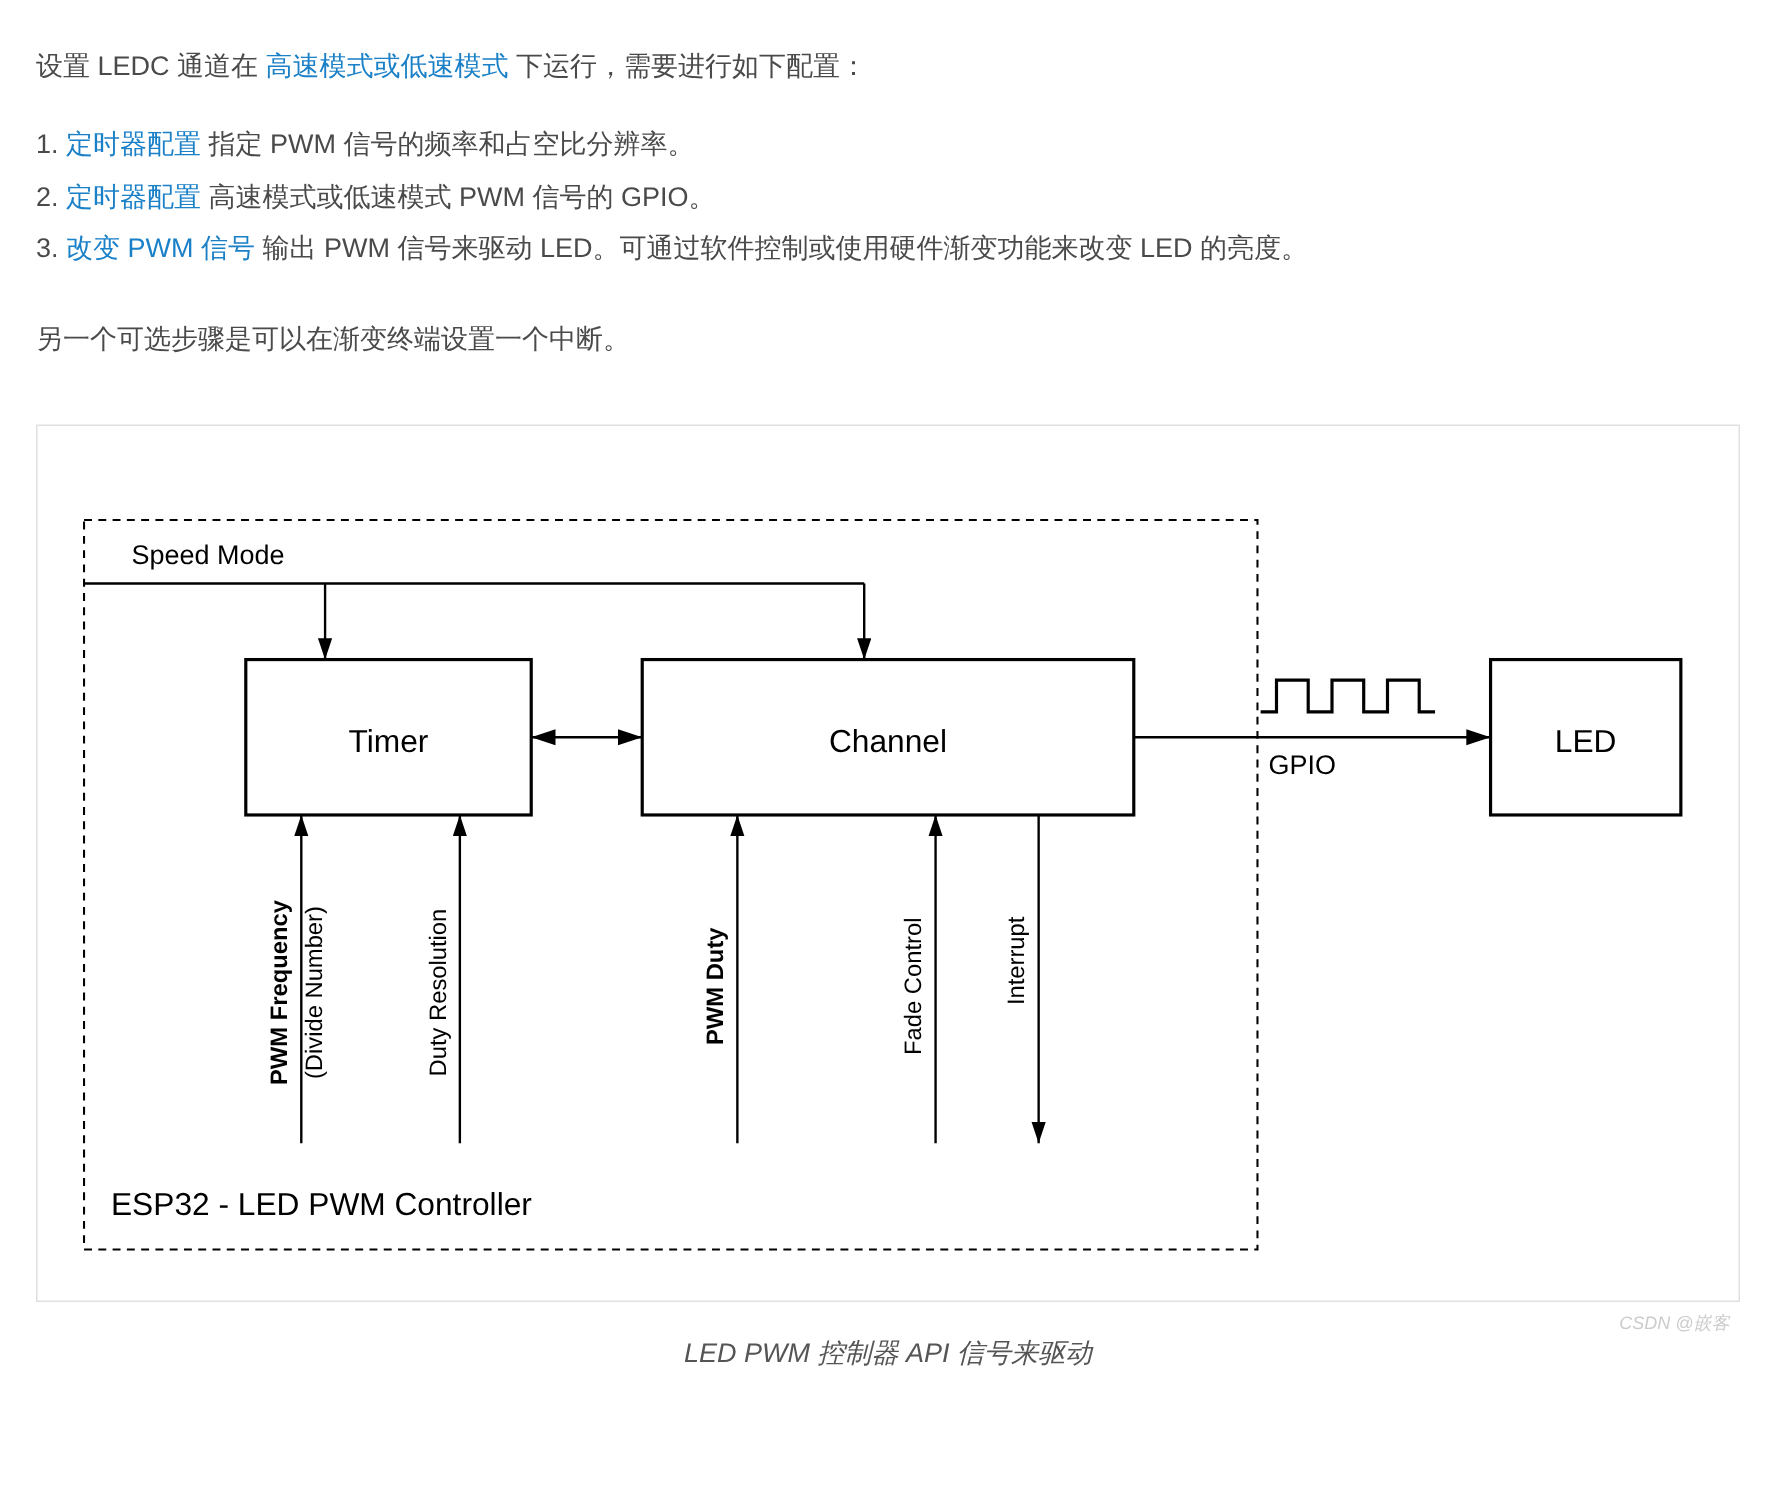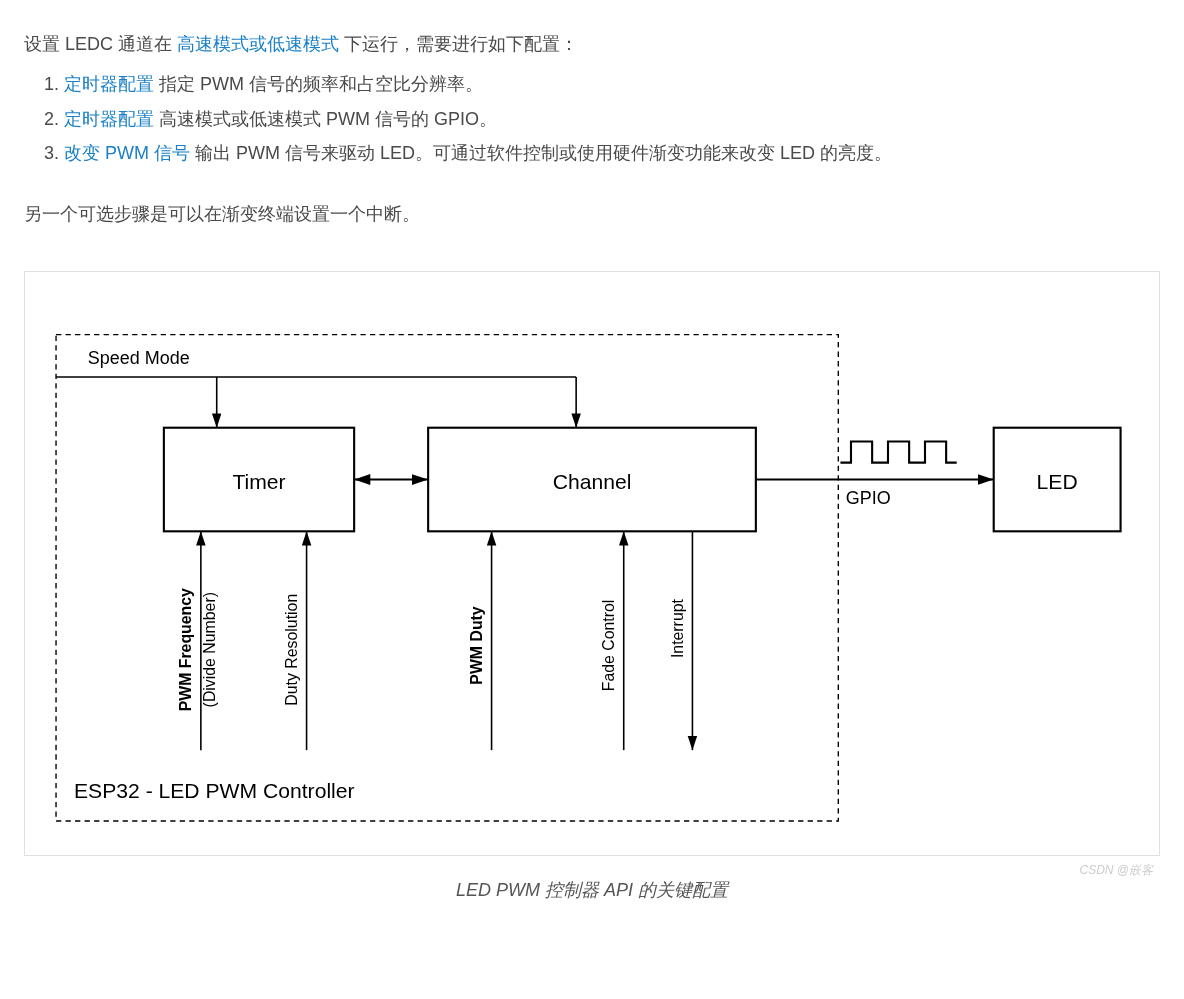--- a/index.html
+++ b/index.html
@@ -5,22 +5,22 @@
     * { margin: 0; padding: 0; box-sizing: border-box; }
     body {
       font-family: -apple-system, "Segoe UI", "PingFang SC", "Microsoft YaHei", sans-serif;
       background: #fff;
       padding: 28px 24px;
       color: #4a4a4a;
       font-size: 18px;
       line-height: 1.8;
     }
     a, .link { color: #1a80c7; text-decoration: none; }
-    .intro { margin-bottom: 8px; }
-    ol { margin-left: 40px; margin-bottom: 28px; list-style: decimal; }
+    .intro { margin-bottom: 20px; }
+    ol { margin-left: 20px; margin-bottom: 28px; list-style: decimal; }
     ol li { margin: 2px 0; }
     .note { margin-bottom: 41px; }
     .diagram-wrap {
       border: 1px solid #e0e0e0;
       padding: 50px 12px 26px 12px;
       margin-bottom: 18px;
       position: relative;
     }
     .diagram { width: 100%; height: auto; display: block; }
     .caption { text-align: center; font-style: italic; color: #555; }
@@ -103,13 +103,13 @@
 
     <line x1="555" y1="405" x2="555" y2="198" stroke="#000" stroke-width="1.5" marker-end="url(#arrow)"></line>
     <text class="dtext dsmall" transform="rotate(-90 546 306)" x="546" y="306" text-anchor="middle">Fade Control</text>
 
     <line x1="620" y1="198" x2="620" y2="405" stroke="#000" stroke-width="1.5" marker-end="url(#arrow)"></line>
     <text class="dtext dsmall" transform="rotate(-90 611 290)" x="611" y="290" text-anchor="middle">Interrupt</text>
   </svg>
   <div class="watermark">CSDN @嵌客</div>
 </div>
 
-<p class="caption">LED PWM 控制器 API 的关键配置</p>
+<p class="caption">LED PWM 控制器 API 信号来驱动</p>
 
 </body></html>

